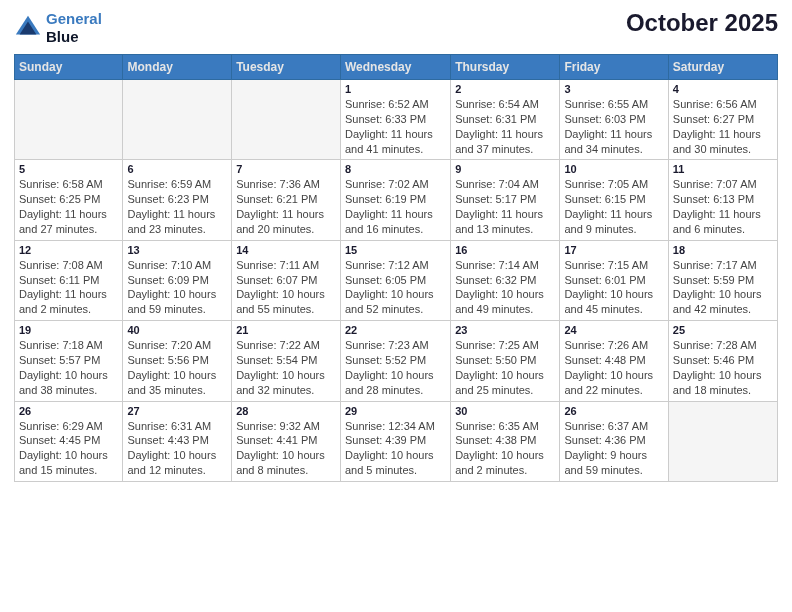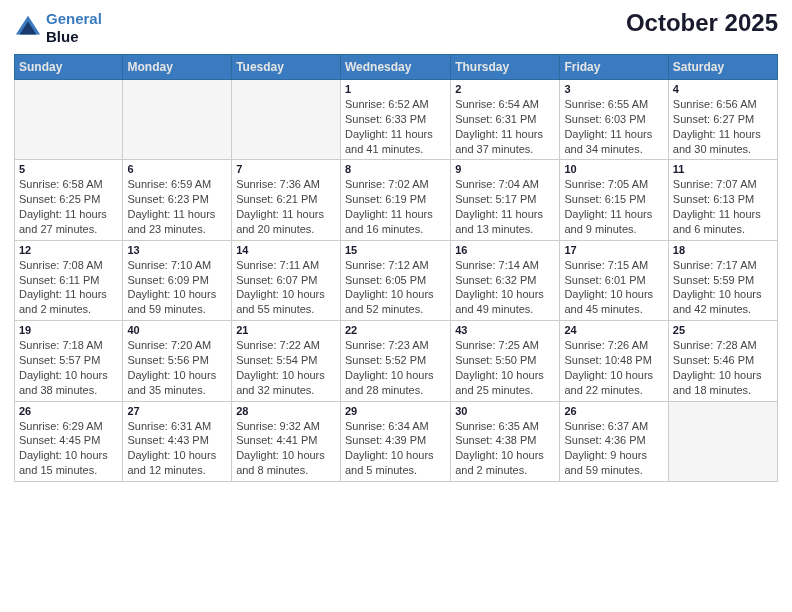--- a/index.html
+++ b/index.html
@@ -285,30 +285,30 @@
 and 32 minutes.</div>
           </td>
           <td>
             <span class="day-num">22</span>
             <div class="day-info">Sunrise: 7:23 AM
 Sunset: 5:52 PM
 Daylight: 10 hours
 and 28 minutes.</div>
           </td>
           <td>
-            <span class="day-num">43</span>
+            <span class="day-num">23</span>
             <div class="day-info">Sunrise: 7:25 AM
 Sunset: 5:50 PM
 Daylight: 10 hours
 and 25 minutes.</div>
           </td>
           <td>
             <span class="day-num">24</span>
             <div class="day-info">Sunrise: 7:26 AM
-Sunset: 10:48 PM
+Sunset: 4:48 PM
 Daylight: 10 hours
 and 22 minutes.</div>
           </td>
           <td>
             <span class="day-num">25</span>
             <div class="day-info">Sunrise: 7:28 AM
 Sunset: 5:46 PM
 Daylight: 10 hours
 and 18 minutes.</div>
           </td>
@@ -330,21 +330,21 @@
           </td>
           <td>
             <span class="day-num">28</span>
             <div class="day-info">Sunrise: 9:32 AM
 Sunset: 4:41 PM
 Daylight: 10 hours
 and 8 minutes.</div>
           </td>
           <td>
             <span class="day-num">29</span>
-            <div class="day-info">Sunrise: 6:34 AM
+            <div class="day-info">Sunrise: 12:34 AM
 Sunset: 4:39 PM
 Daylight: 10 hours
 and 5 minutes.</div>
           </td>
           <td>
             <span class="day-num">30</span>
             <div class="day-info">Sunrise: 6:35 AM
 Sunset: 4:38 PM
 Daylight: 10 hours
 and 2 minutes.</div>

